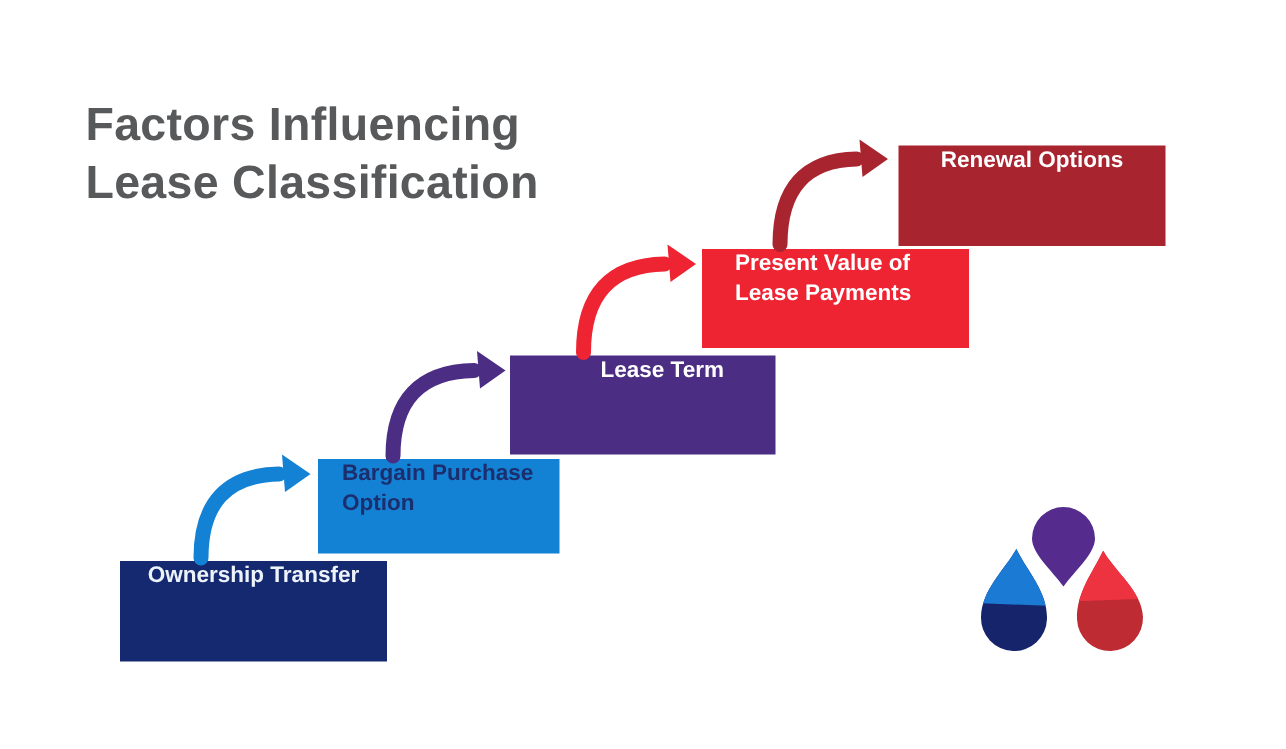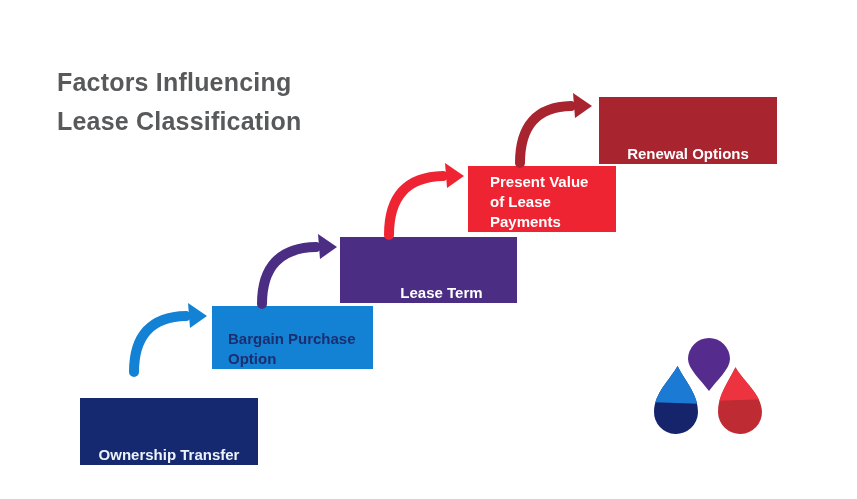--- a/index.html
+++ b/index.html
@@ -6,59 +6,59 @@
   #canvas{
     position:relative;
     width:857px;height:499px;
     background:#ffffff;
     overflow:hidden;
     font-family:"Liberation Sans", sans-serif;
   }
   .page-title{
     position:absolute;
     left:57px;top:63px;
-    font-size:25px;
+    font-size:31px;
     font-weight:bold;
     line-height:39px;
     letter-spacing:0.2px;
   }
   .step{
     position:absolute;
     display:flex;
-    align-items:flex-end;
+    align-items:flex-start;
     justify-content:flex-start;
     box-sizing:border-box;
     font-size:15px;
     font-weight:bold;
     line-height:20px;
   }
   .step .lbl{display:block;}
   .step1{left:80px; top:374px; width:178px; height:67px; padding:0 12px; justify-content:center; text-align:center;}
   .step2{left:212px;top:306px; width:161px; height:63px; padding:0 10px 0 16px; text-align:left;}
   .step3{left:340px;top:237px; width:177px; height:66px; padding:0 10px; justify-content:center; text-align:center;}
-  .step4{left:468px;top:166px; width:148px; height:66px; padding:0 12px 0 22px; text-align:left;}
+  .step4{left:468px;top:166px; width:178px; height:66px; padding:0 12px 0 22px; text-align:left;}
   .step5{left:599px;top:97px;  width:178px; height:67px; padding:0 10px; justify-content:center; text-align:center;}
   svg.overlay{
     position:absolute;
     left:0;top:0;
     width:857px;height:499px;
     pointer-events:none;
   }
 </style>
 </head>
 <body>
 
 <div id="canvas">
 
   <div class="page-title" style="color: rgb(88, 89, 91);">
     <div>Factors Influencing</div>
     <div>Lease Classification</div>
   </div>
 
-  <div class="step step1" style="background-color: rgb(21, 41, 112); color: rgb(237, 243, 251); margin-top: 24px;">
+  <div class="step step1" style="background-color: rgb(21, 41, 112); color: rgb(237, 243, 251);">
     <span class="lbl">Ownership Transfer</span>
   </div>
 
   <div class="step step2" style="background-color: rgb(20, 130, 212); color: rgb(28, 46, 110);">
     <span class="lbl">Bargain Purchase Option</span>
   </div>
 
   <div class="step step3" style="background-color: rgb(75, 45, 132); color: rgb(255, 255, 255); padding-left: 36px;">
     <span class="lbl">Lease Term</span>
   </div>

